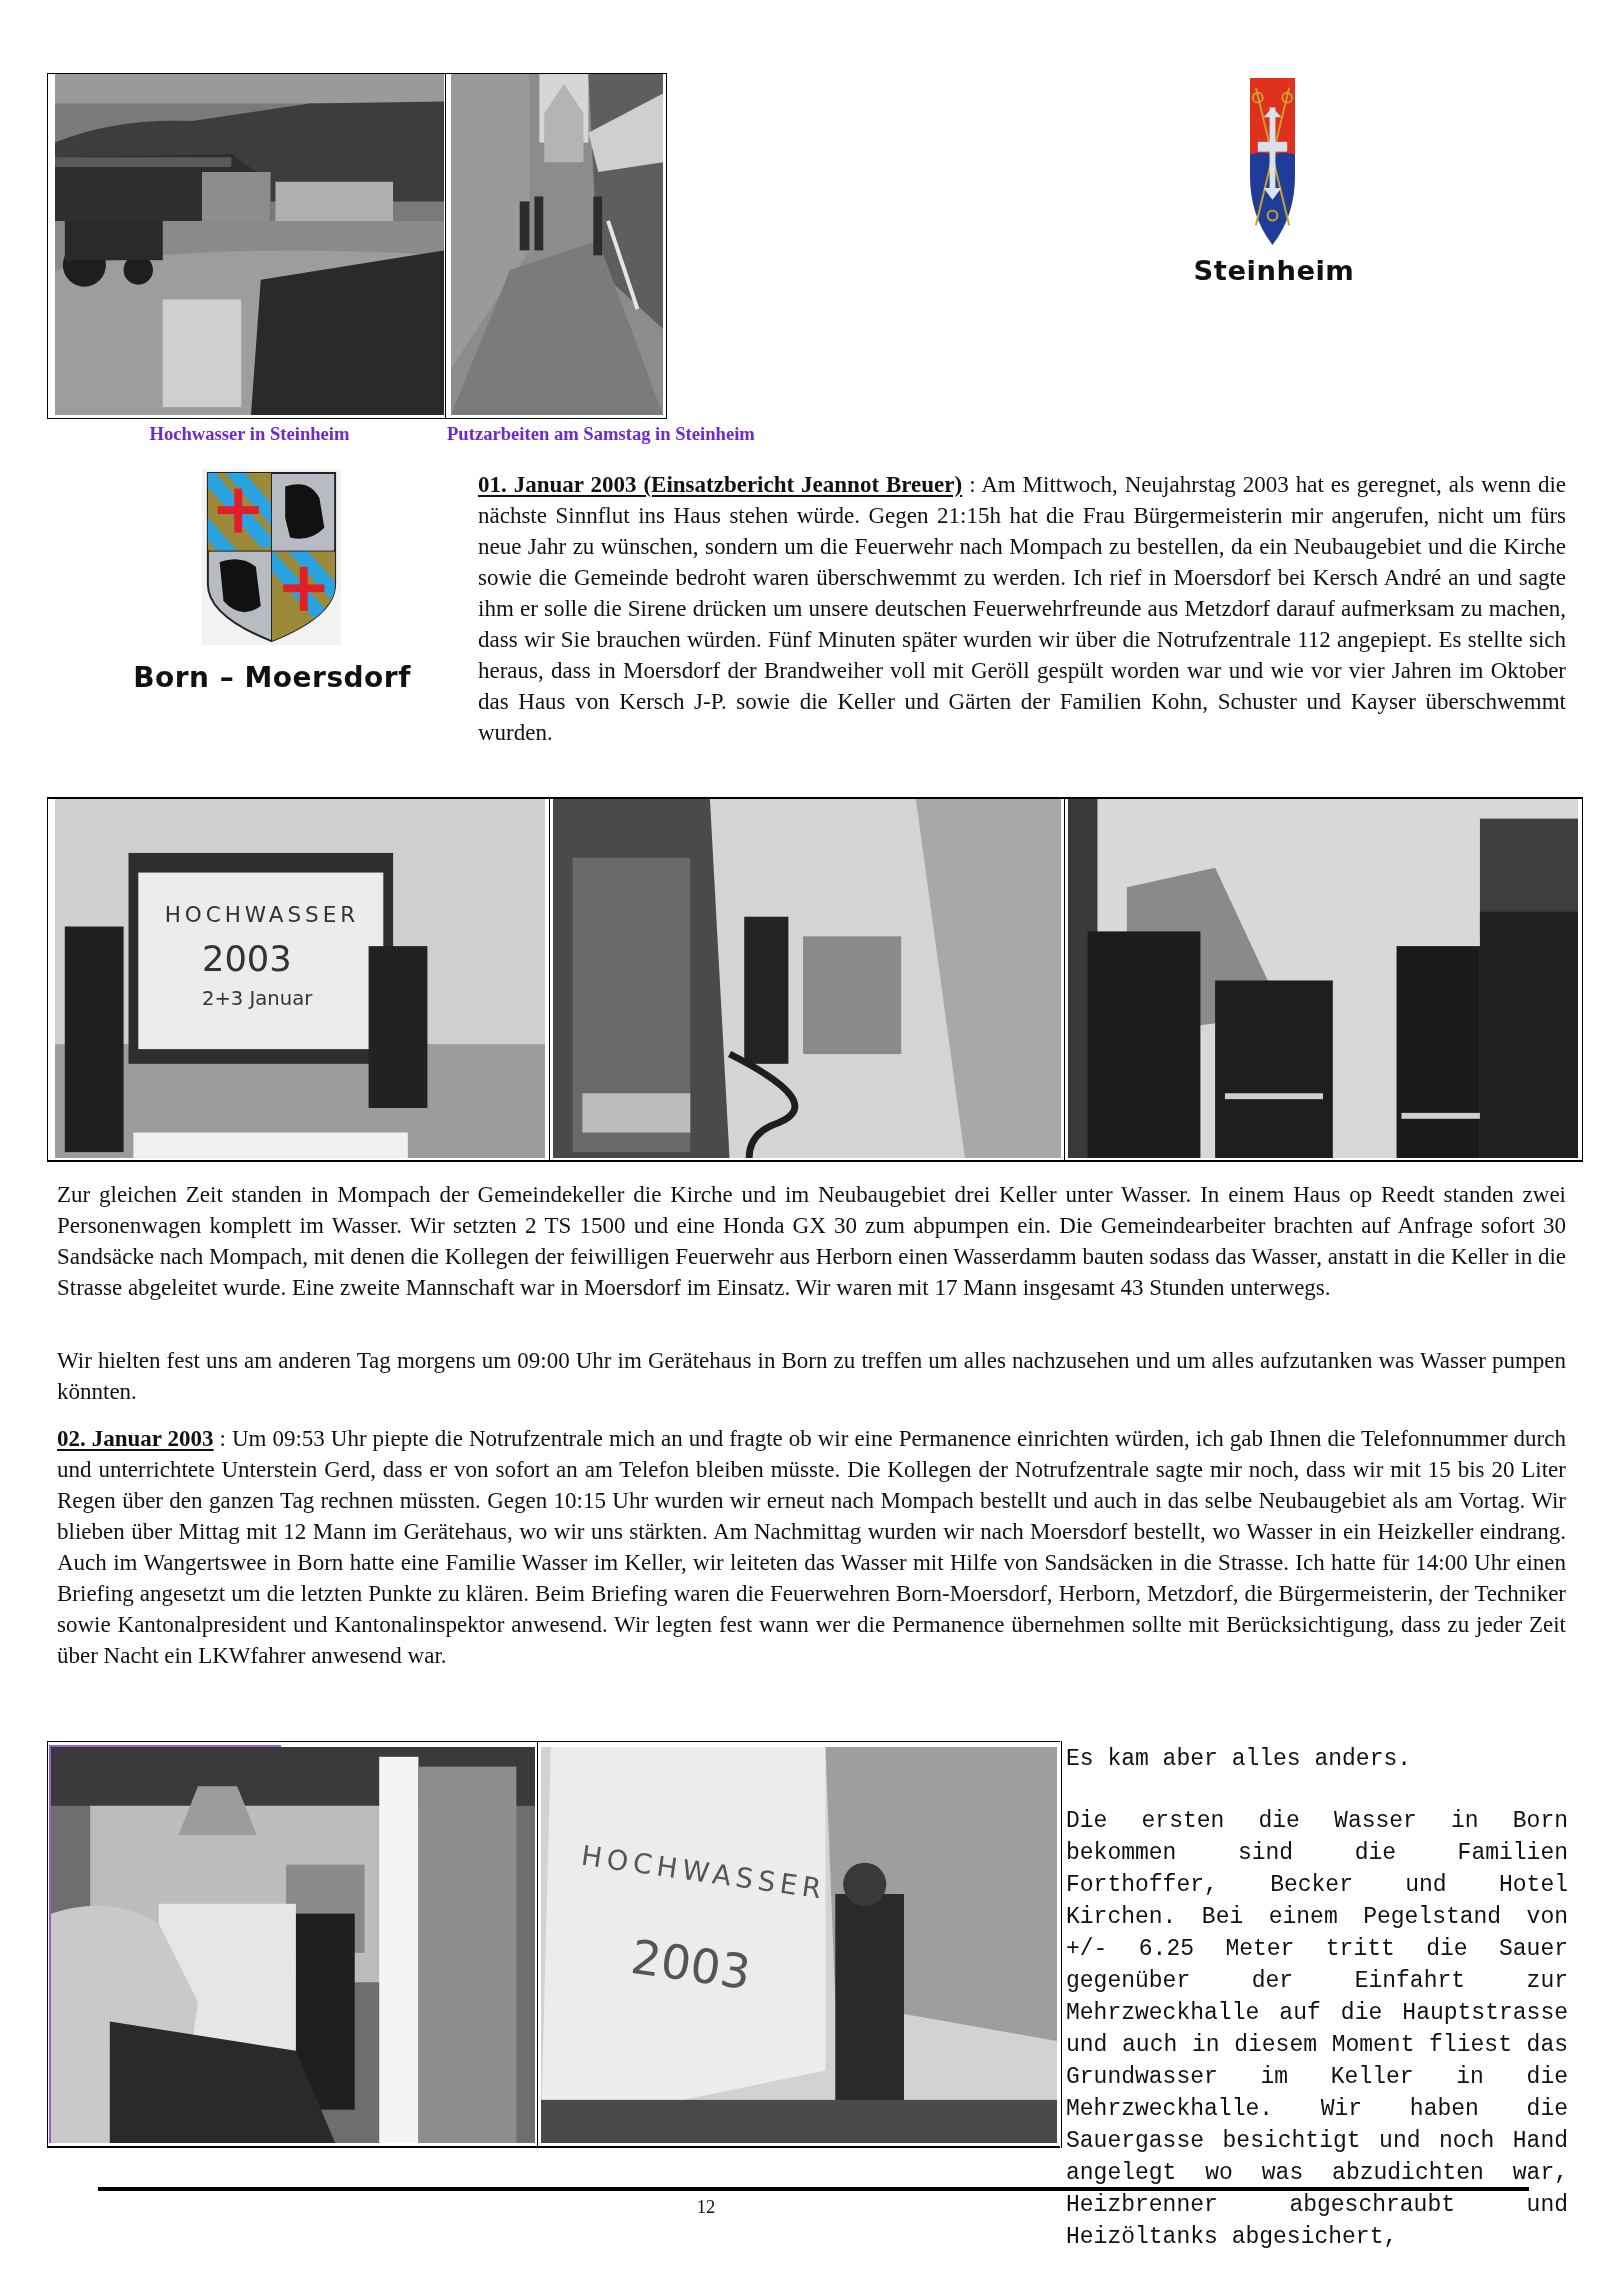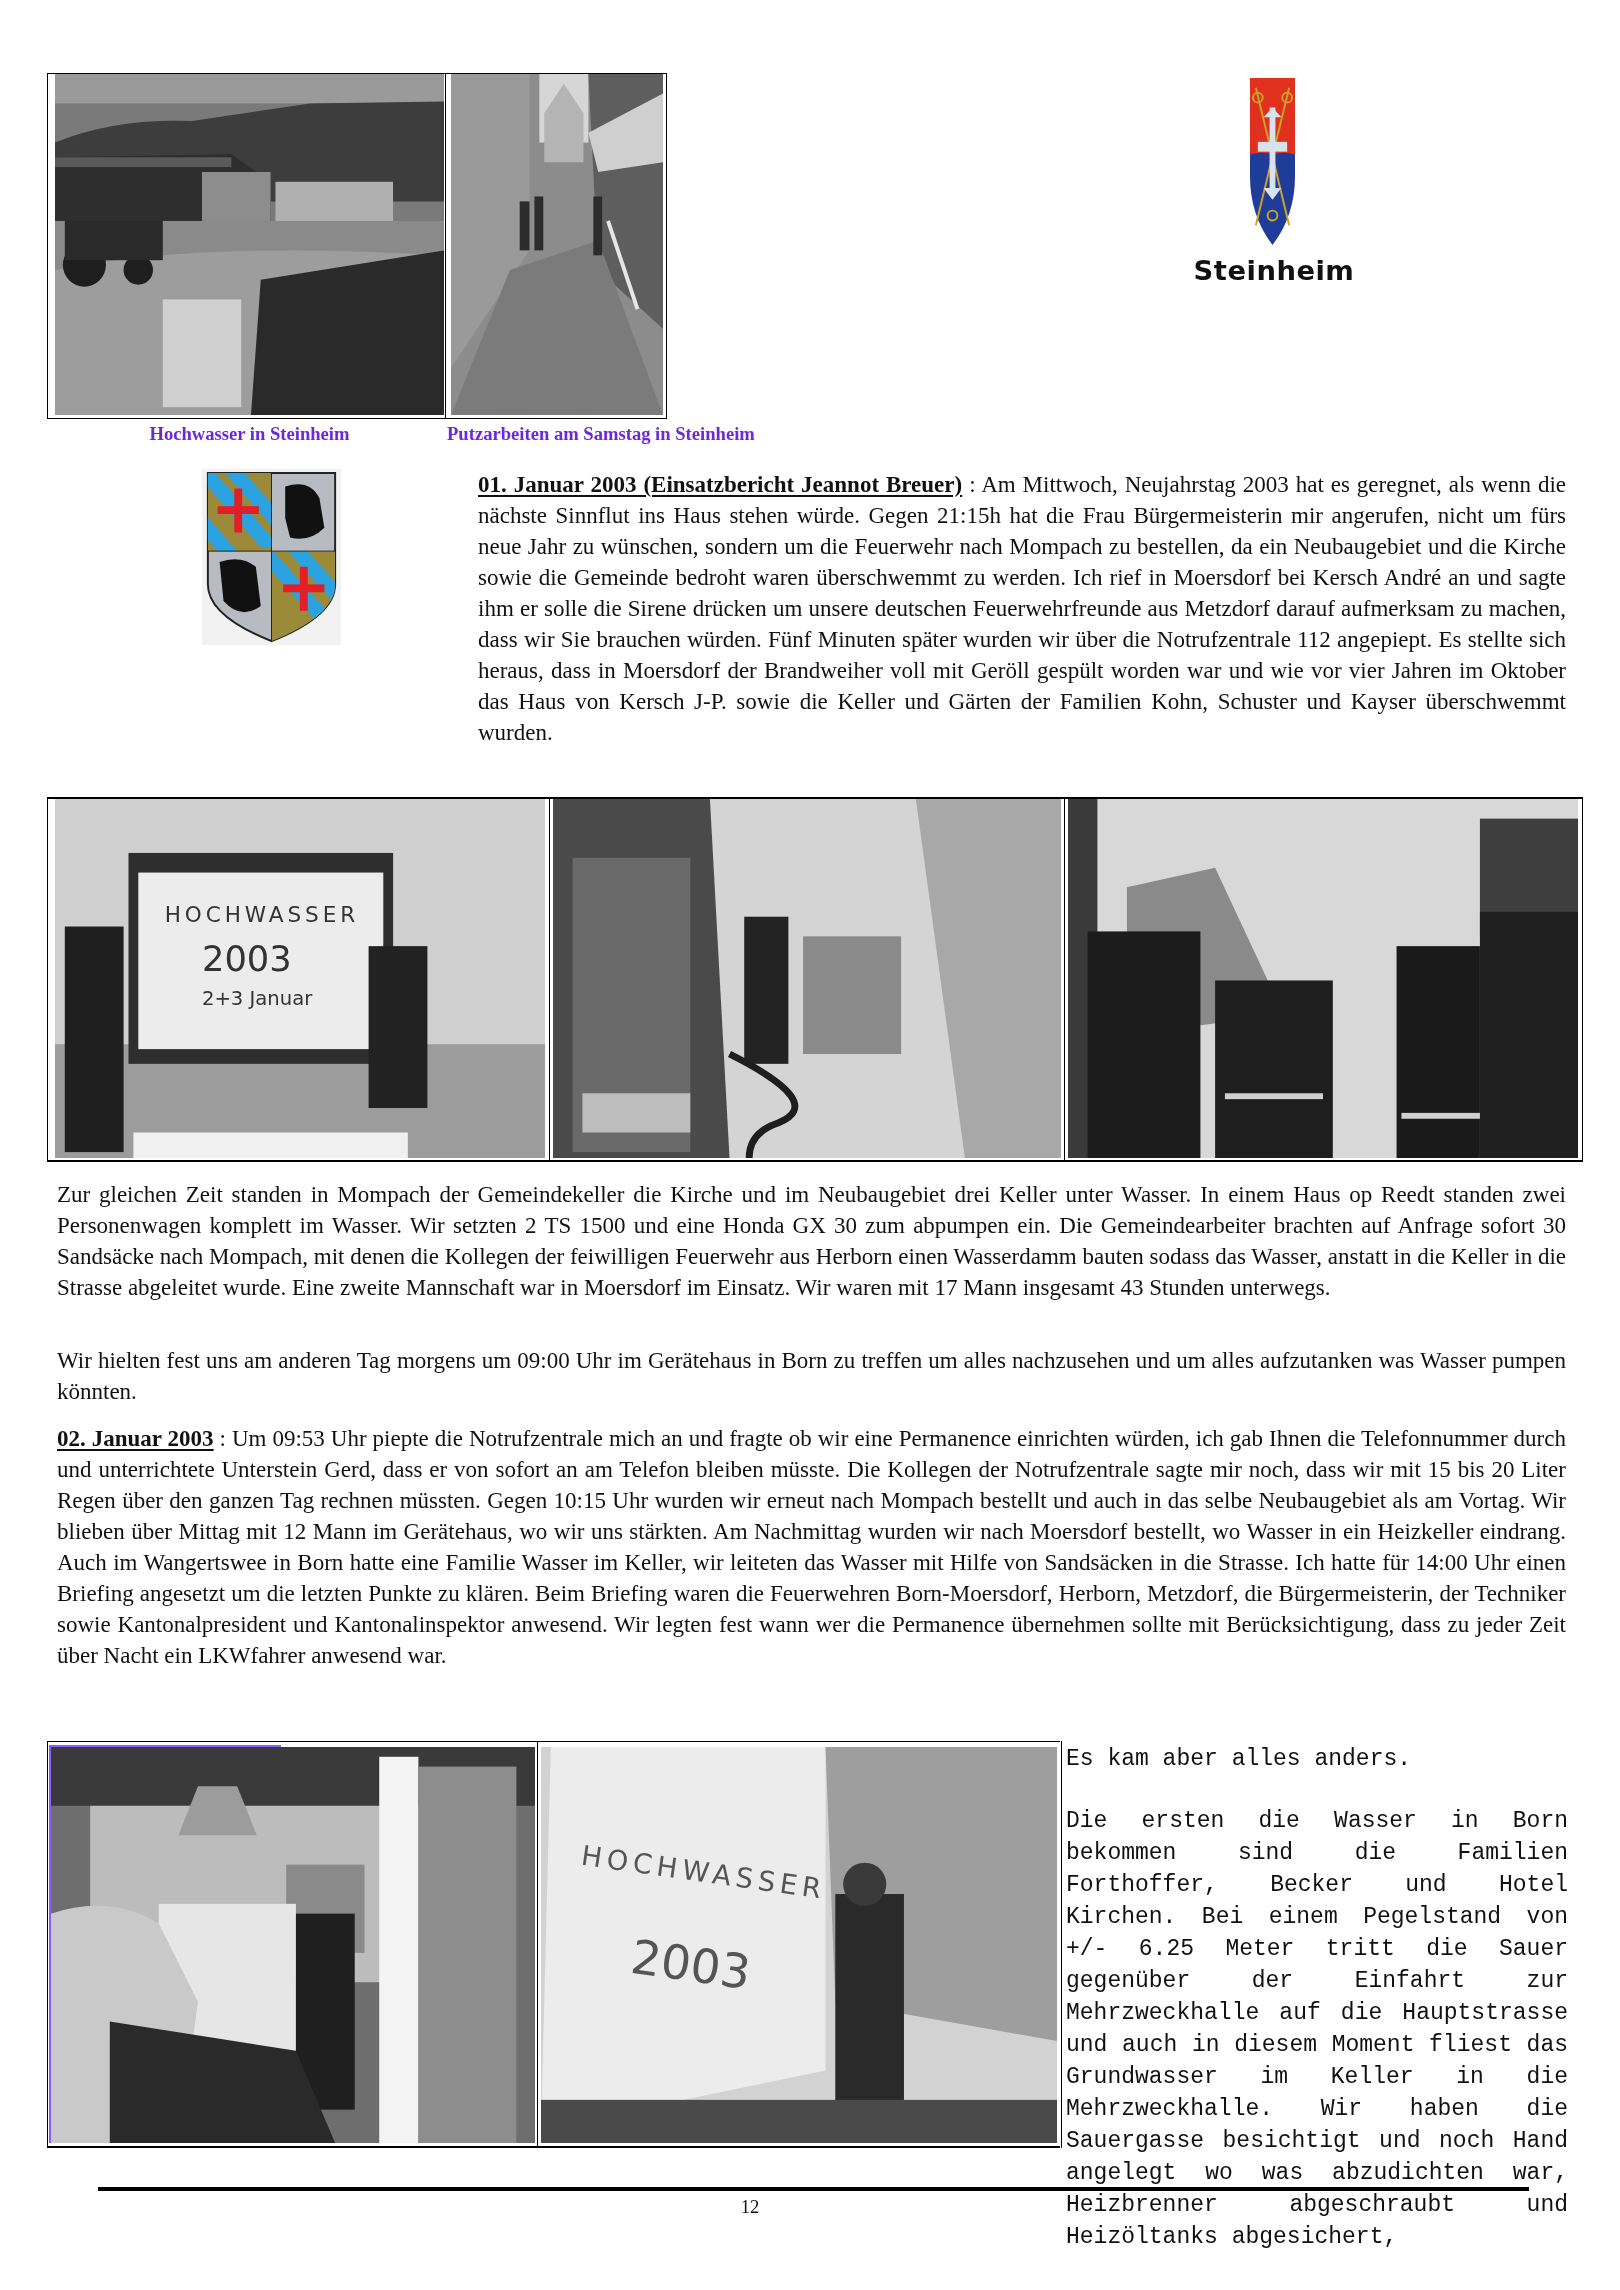--- a/index.html
+++ b/index.html
@@ -21,21 +21,21 @@
   .para { position: absolute; font-family: "Liberation Serif", serif; font-size: 23px;
           line-height: 31px; text-align: justify; color: #111; margin: 0; }
   .para .head { font-weight: bold; text-decoration: underline; text-decoration-thickness: 2px;
                 text-underline-offset: 2.9px; }
 
   .side { position: absolute; font-family: Liberation Mono, monospace; font-size: 23px;
           line-height: 32px; text-align: justify; color: #111; margin: 0; }
 
   .footer-rule { position: absolute; left: 98px; top: 2187px; width: 1431px; height: 3.9px; background: #000; }
   .page-num { position: absolute; left: 0; width: 1412px; top: 2196px; text-align: center;
-              font-family: "Liberation Serif", serif; font-size: 18.6px; padding-left: 44px; }
+              font-family: "Liberation Serif", serif; font-size: 18.6px; }
 </style>
 </head>
 <body>
 
 <div>
   <div class="frame-line" style="left:47px;top:73px;width:619px;height:1px;"></div>
   <div class="frame-line" style="left:47px;top:418px;width:619px;height:1px;"></div>
   <div class="frame-v" style="left:47px;top:73px;height:346px;"></div>
   <div class="frame-v" style="left:445px;top:73px;height:346px;"></div>
   <div class="frame-v" style="left:666px;top:73px;height:346px;"></div>
@@ -128,20 +128,21 @@
         <rect x="83" y="118" width="42" height="8"></rect>
     </g>
 
     <path d="M85 18 Q110 10 120 30 L125 60 Q110 75 90 70 L85 50 Z" fill="#111"></path>
     <path d="M18 95 Q40 88 55 100 L60 140 Q40 155 22 135 Z" fill="#111"></path>
     <line x1="71" y1="4" x2="71" y2="176" stroke="#222" stroke-width="1"></line>
     <line x1="6" y1="84" x2="136" y2="84" stroke="#222" stroke-width="1"></line>
   </svg>
 </div>
 <div class="town" style="left:98px;top:655px;width:348px;">
+  <div>Born – Moersdorf</div>
 </div>
 
 <p class="para" style="left:478px;top:469px;width:1088px;"><span class="head">01. Januar 2003 (Einsatzbericht Jeannot Breuer)</span><span> : Am Mittwoch, Neujahrstag 2003 hat es geregnet, als wenn die nächste Sinnflut ins Haus stehen würde. Gegen 21:15h hat die Frau Bürgermeisterin mir angerufen, nicht um fürs neue Jahr zu wünschen, sondern um die Feuerwehr nach Mompach zu bestellen, da ein Neubaugebiet und die Kirche sowie die Gemeinde bedroht waren überschwemmt zu werden. Ich rief in Moersdorf bei Kersch André an und sagte ihm er solle die Sirene drücken um unsere deutschen Feuerwehrfreunde aus Metzdorf darauf aufmerksam zu machen, dass wir Sie brauchen würden. Fünf Minuten später wurden wir über die Notrufzentrale 112 angepiept. Es stellte sich heraus, dass in Moersdorf der Brandweiher voll mit Geröll gespült worden war und wie vor vier Jahren im Oktober das Haus von Kersch J-P. sowie die Keller und Gärten der Familien Kohn, Schuster und Kayser überschwemmt wurden.</span></p>
 
 <div>
   <div class="frame-line" style="left:47px;top:797px;width:1535px;height:2px;"></div>
   <div class="frame-line" style="left:47px;top:1160px;width:1535px;height:2px;"></div>
   <div class="frame-v" style="left:47px;top:797px;height:365px;"></div>
   <div class="frame-v" style="left:549px;top:797px;height:365px;"></div>
   <div class="frame-v" style="left:1064px;top:797px;height:365px;"></div>

